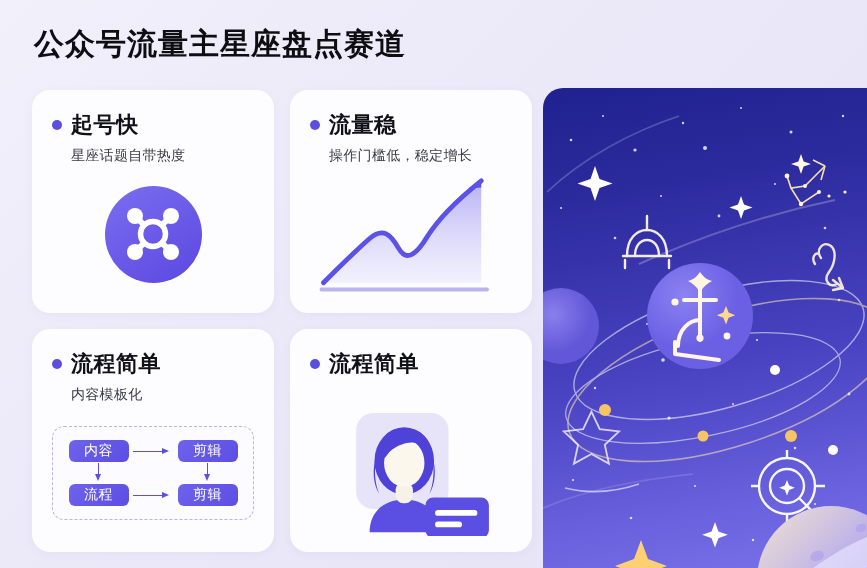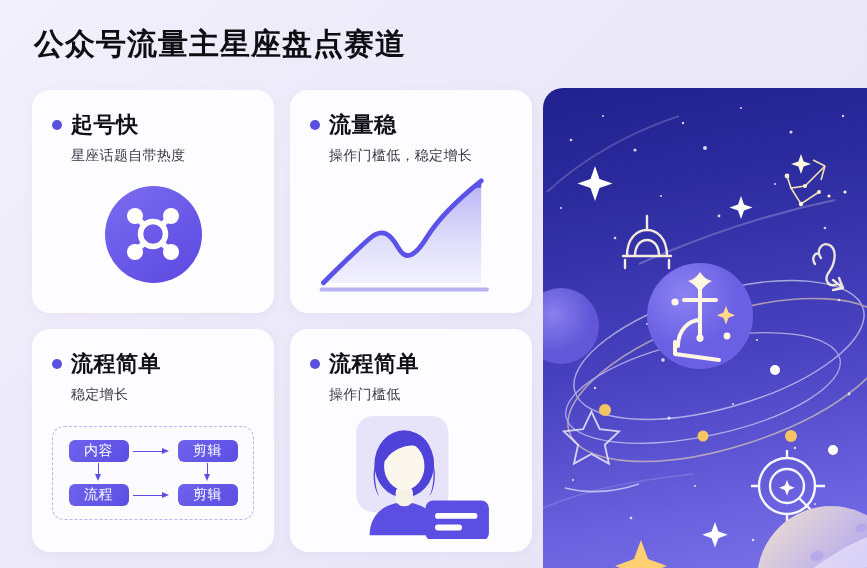--- a/index.html
+++ b/index.html
@@ -217,21 +217,21 @@
         </svg>
       </div>
     </div>
   </div>
 
   <div class="card">
     <div class="card-head">
       <span class="bullet"></span>
       <span class="card-title">流程简单</span>
     </div>
-    <div class="card-sub">稳定增长</div>
+    <div class="card-sub">内容模板化</div>
     <div class="card-art">
       <div class="flow-box">
         <div class="flow-grid">
           <div class="flow-node">内容</div>
           <div class="arrow-h"></div>
           <div class="flow-node">剪辑</div>
 
           <div class="arrow-v"></div>
           <div class="flow-spacer"></div>
           <div class="arrow-v"></div>
@@ -242,21 +242,20 @@
         </div>
       </div>
     </div>
   </div>
 
   <div class="card">
     <div class="card-head">
       <span class="bullet"></span>
       <span class="card-title">流程简单</span>
     </div>
-    <div class="card-sub">操作门槛低</div>
     <div class="card-art">
       <div class="avatar-art">
         <svg width="100%" height="100%" viewBox="0 0 210 130" preserveAspectRatio="xMidYMax meet" aria-hidden="true">
           <rect x="48" y="2" width="96" height="100" rx="18" fill="#e7e4fa"></rect>
 
           <ellipse cx="98" cy="52" rx="31" ry="35" fill="#4f42d8"></ellipse>
 
           <path d="M62,126 C62,104 78,92 98,92 C118,92 134,104 134,126 Z" fill="#5b4ee3"></path>
 
           <rect x="89" y="74" width="18" height="22" rx="8" fill="#f7f2e6"></rect>

